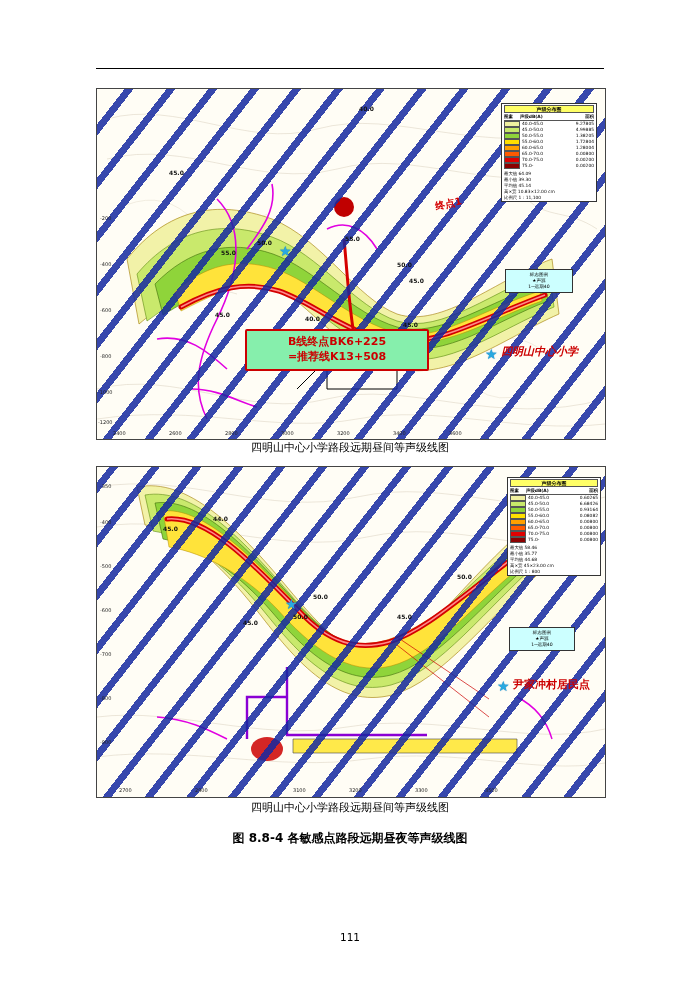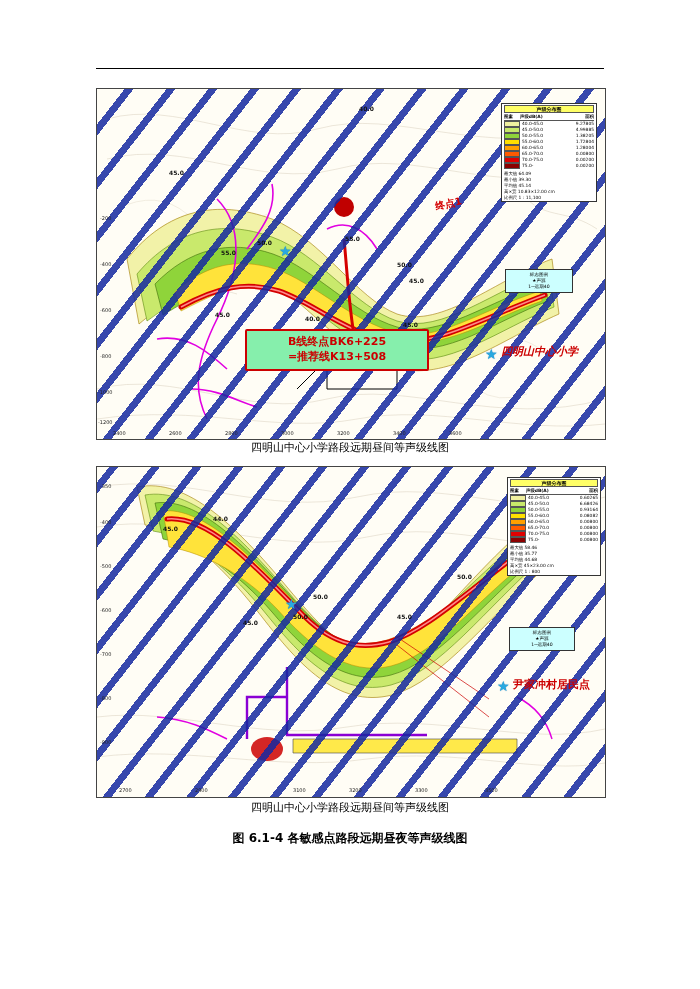--- a/index.html
+++ b/index.html
@@ -380,15 +380,16 @@
 
       <div class="marker-legend" style="left:412px;top:160px;width:58px;">
         <div>标志图例</div>
         <div>★声源</div>
         <div>1--远期40</div>
       </div>
     </div>
     <div class="caption" style="top:334px;">四明山中心小学路段远期昼间等声级线图</div>
   </div>
 
-  <div class="fig-title" style="top:830px;left:0;">图 6.1-4   各敏感点路段远期昼夜等声级线图</div>
-
+  <div class="fig-title" style="top:830px;left:0;">图 8.8-4   各敏感点路段远期昼夜等声级线图</div>
+
+  <div class="page-number">111</div>
 </div>
 
 </body></html>

